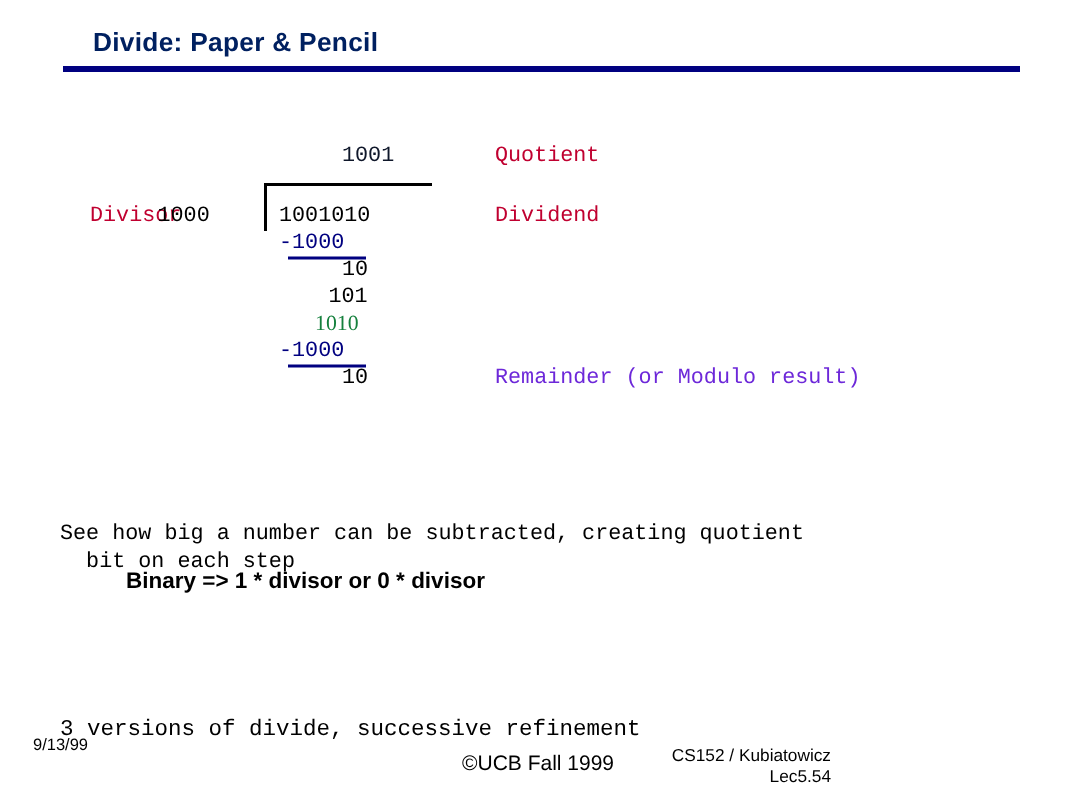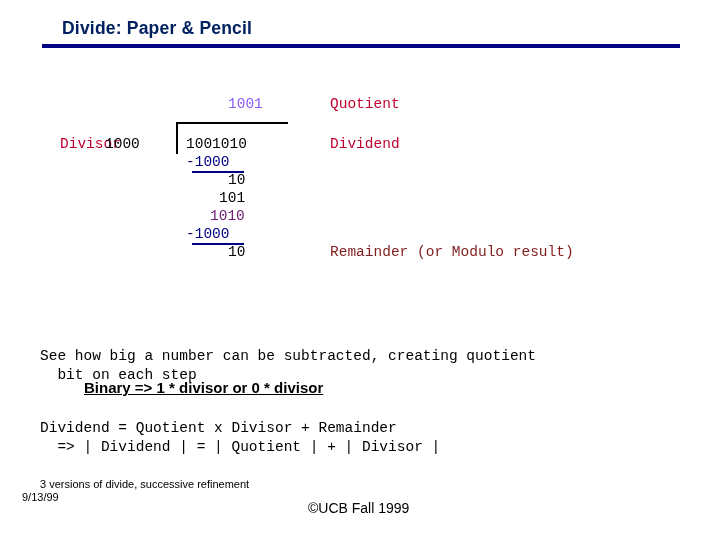--- a/index.html
+++ b/index.html
@@ -52,21 +52,21 @@
     font-family: "Liberation Mono", monospace;
   }
   .row {
     position: absolute;
     white-space: pre;
   }
 
   .quotient-digits {
     left: 228px;
     top: 0px;
-    color: #8b5cf6;
+    color: #0f172a;
   }
   .quotient-label {
     left: 330px;
     top: 0px;
     color: #c00030;
   }
   .divisor-label {
     left: 42px;
     top: 40px;
     color: #c00030;
@@ -123,21 +123,22 @@
     color: #000000;
   }
   .r2 {
     left: 219px;
     top: 94px;
     color: #000000;
   }
   .r3 {
     left: 210px;
     top: 112px;
-    color: #701a75;
+    color: #15803d;
+    font-family: Liberation Serif, serif;
   }
   .sub2 {
     left: 186px;
     top: 130px;
     color: #000080;
   }
   .sub2-line {
     position: absolute;
     left: 192px;
     top: 147px;
@@ -146,21 +147,21 @@
     background: #000080;
   }
   .r4 {
     left: 228px;
     top: 148px;
     color: #000000;
   }
   .remainder-label {
     left: 330px;
     top: 148px;
-    color: #7f1d1d;
+    color: #6d28d9;
   }
 
   
   .body-text {
     position: absolute;
     font-family: "Liberation Mono", monospace;
     font-size: 14.5px;
     color: #000000;
     white-space: pre;
     line-height: 19px;
@@ -172,32 +173,31 @@
   }
   .line-binary {
     position: absolute;
     left: 84px;
     top: 379px;
     font-family: "Liberation Sans", sans-serif;
     font-weight: bold;
     font-size: 15px;
     color: #000000;
     white-space: pre;
-    text-decoration: underline;
   }
   .line-div-eq {
     left: 40px;
     top: 419px;
   }
   .line-versions {
     position: absolute;
     left: 40px;
     top: 478px;
-    font-family: Liberation Sans, sans-serif;
-    font-size: 11px;
+    font-family: Liberation Mono, monospace;
+    font-size: 15px;
     color: #000000;
     white-space: pre;
   }
 
   
   .footer-date {
     position: absolute;
     left: 22px;
     top: 491px;
     font-family: Liberation Sans, sans-serif;
@@ -254,20 +254,22 @@
     <div class="row sub2 mono">-1000</div>
     <div class="sub2-line"></div>
 
     <div class="row r4 mono">10</div>
     <div class="row remainder-label mono">Remainder (or Modulo result)</div>
   </div>
 
   <div class="body-text line-see">See how big a number can be subtracted, creating quotient
   bit on each step</div>
   <div class="line-binary">Binary =&gt; 1 * divisor or 0 * divisor</div>
-  <div class="body-text line-div-eq">Dividend = Quotient x Divisor + Remainder
-  =&gt; | Dividend | = | Quotient | + | Divisor |</div>
   <div class="line-versions">3 versions of divide, successive refinement</div>
 
   <div class="footer-date">9/13/99</div>
   <div class="footer-center">©UCB Fall 1999</div>
+  <div class="footer-right">
+    <div>CS152 / Kubiatowicz</div>
+    <div>Lec5.54</div>
+  </div>
 
 </div>
 
 </body></html>

